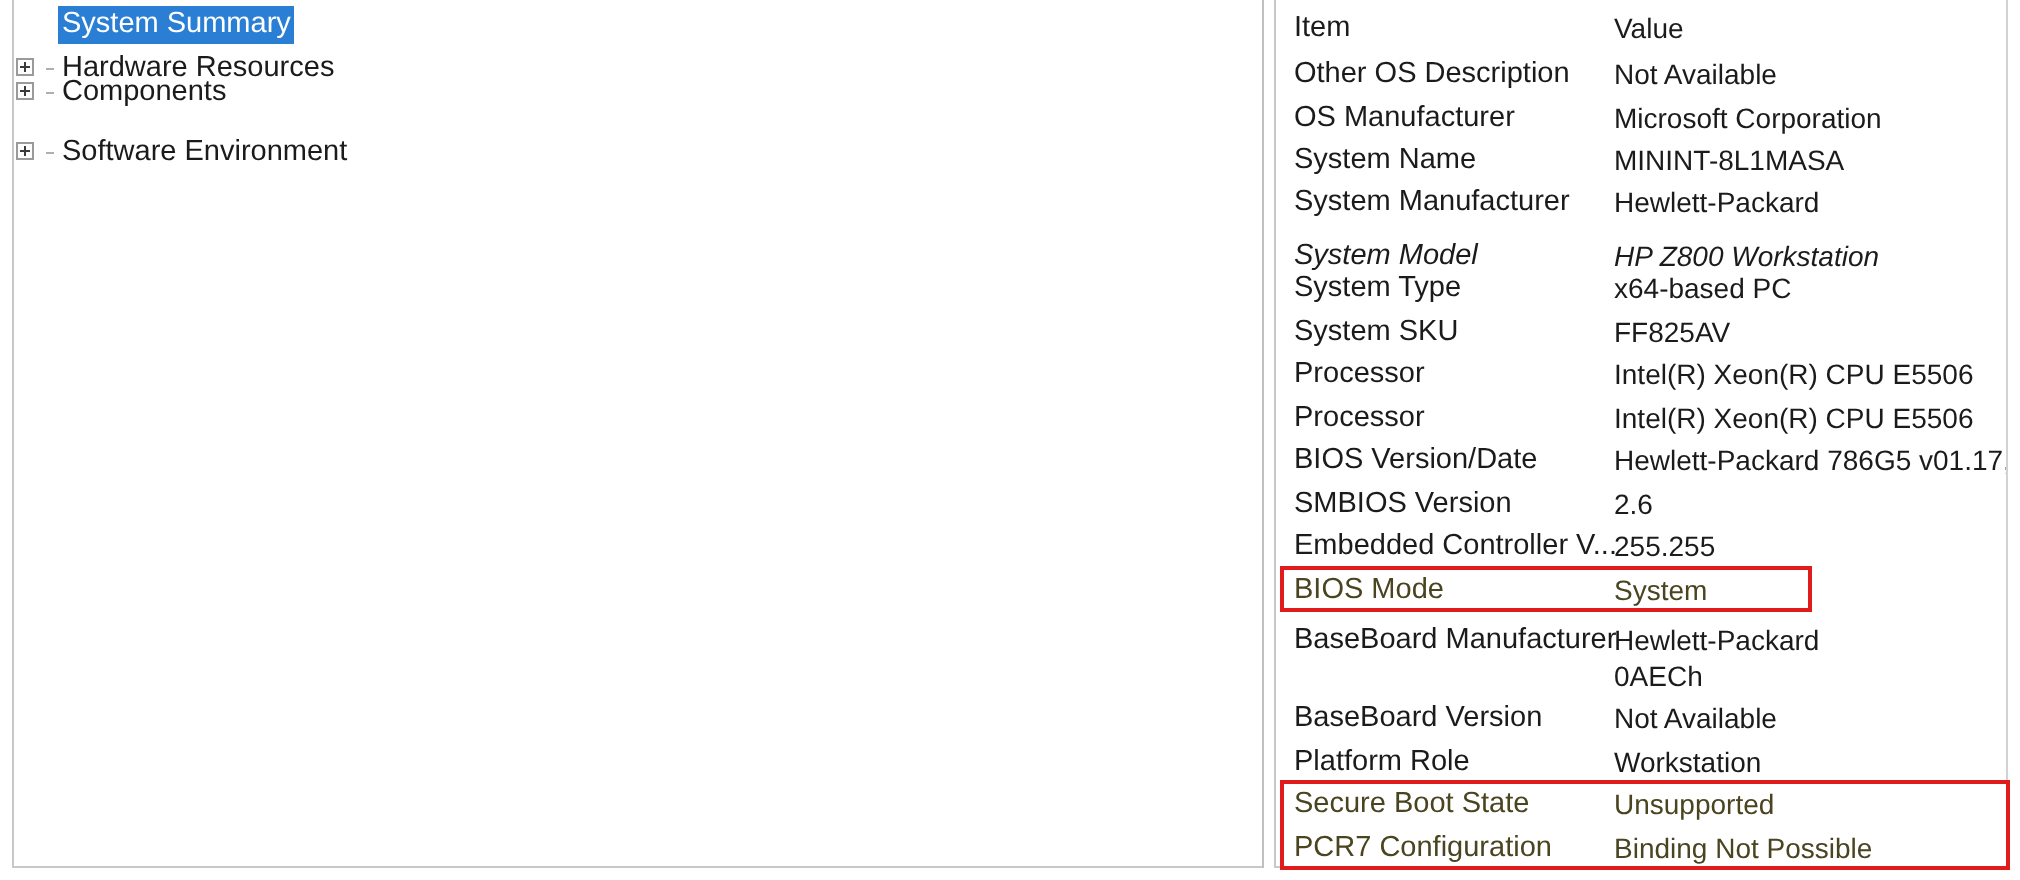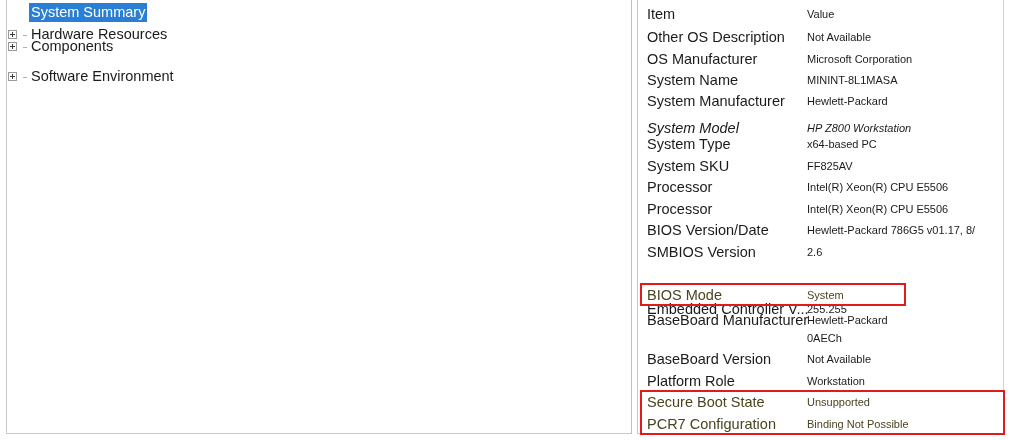--- a/index.html
+++ b/index.html
@@ -158,21 +158,21 @@
     left: 9px;
     top: 0;
     font-size: 14.5px;
     color: #1b1b1b;
     white-space: nowrap;
   }
   .cell-value {
     position: absolute;
     left: 169px;
     top: 0;
-    font-size: 11px;
+    font-size: 14px;
     color: #1b1b1b;
     white-space: nowrap;
   }
   .detail-row.highlighted .cell-item,
   .detail-row.highlighted .cell-value {
     color: #4a4420;
   }
 
   
   .red-box {
@@ -255,21 +255,21 @@
           <span class="cell-value">Intel(R) Xeon(R) CPU           E5506</span>
         </div>
         <div class="detail-row" style="top: 219px;">
           <span class="cell-item">BIOS Version/Date</span>
           <span class="cell-value">Hewlett-Packard 786G5 v01.17, 8/</span>
         </div>
         <div class="detail-row" style="top: 241px;">
           <span class="cell-item">SMBIOS Version</span>
           <span class="cell-value">2.6</span>
         </div>
-        <div class="detail-row" style="top: 262px; margin-top: 36px;">
+        <div class="detail-row" style="top: 262px;">
           <span class="cell-item">Embedded Controller V...</span>
           <span class="cell-value">255.255</span>
         </div>
         <div class="detail-row highlighted" style="top: 284px;">
           <span class="cell-item">BIOS Mode</span>
           <span class="cell-value">System</span>
         </div>
         <div class="detail-row" style="top: 309px;">
           <span class="cell-item">BaseBoard Manufacturer</span>
           <span class="cell-value">Hewlett-Packard</span>

